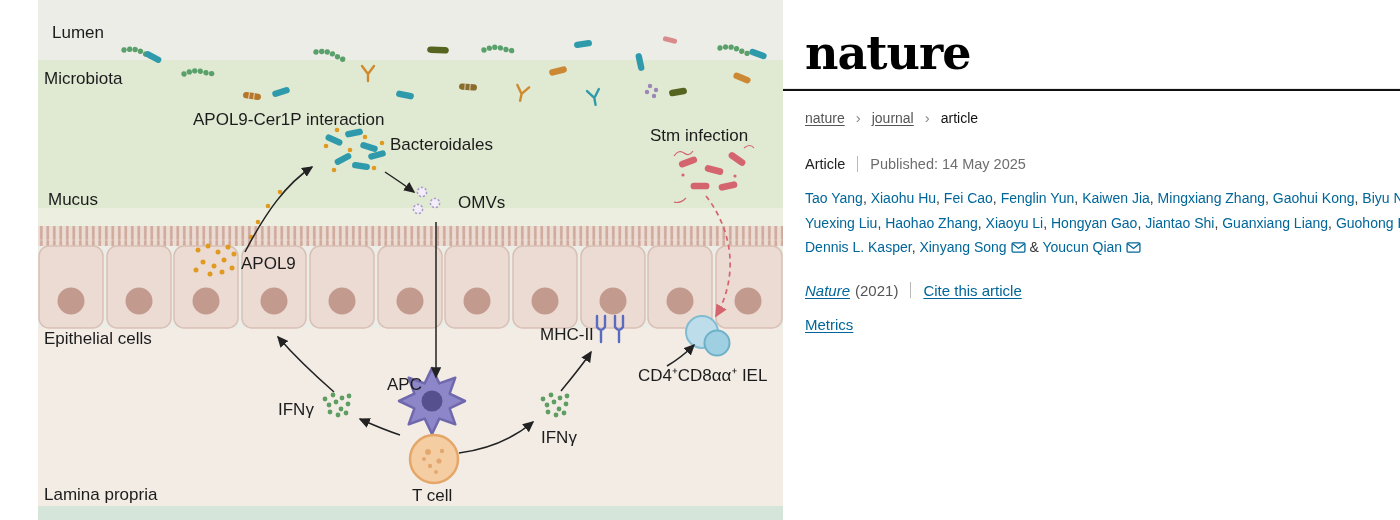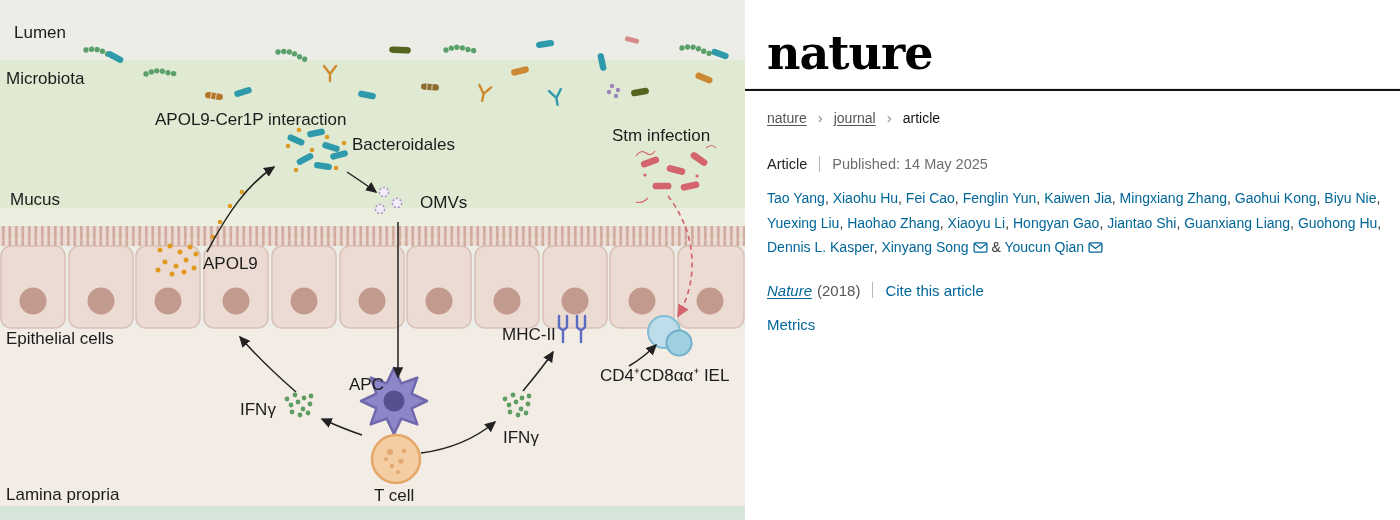--- a/index.html
+++ b/index.html
@@ -1,17 +1,17 @@
 <!DOCTYPE html>
 <html style="--link: #006699; --rule: #111111; --muted: #6e6e6e; --lumen_bg: #ecede7; --mucus_bg: #e0e9d2; --epithelium_cell: #ecdbd3; --nucleus: #c39a8e; --lamina_bg: #f2ece5; --bacteroidales_teal: #2f9aab; --apol9_orange: #e09a20; --stm_red: #d4646e; --apc_purple: #8d86c8; --tcell_orange: #f5cda2; --ifng_green: #5f9e63;"><head>
 <meta charset="utf-8">
 <style>
   * { margin:0; padding:0; box-sizing:border-box; }
   body { font-family:"Liberation Sans", sans-serif; background:#fff; }
-  .page { width:1400px; height:520px; display:flex; overflow:hidden; background:#fff; }
+  .page { width:1400px; height:520px; display:flex; overflow:hidden; background:#fff;padding-left:38px; }
 
   
   .left { width:745px; height:520px; position:relative; flex:none; }
   .diagram text { font-family:"Liberation Sans", sans-serif; font-size:17px; fill:#1c1c1c; }
 
   
   .right { width:685px; height:520px; flex:none; background:#fff; position:relative; }
   .masthead { padding:30px 0 12px 22px; border-bottom:1px solid #e9e9e9; }
   .logo { font-family:"DejaVu Serif", serif; font-weight:700; font-size:46px; line-height:1; letter-spacing:-1px; color:#000; cursor:pointer; }
   .navbar { display:flex; align-items:center; gap:42px; padding:14px 0 13px 22px; }
@@ -32,23 +32,23 @@
   .title { font-family:"Liberation Serif", serif; font-weight:700; font-size:28px; line-height:1.28; color:#111; margin-top:10px; max-width:600px; }
 
   .authors { margin-top:14px; font-size:14px; line-height:1.75; max-width:625px; color:#333; }
   .author { color:var(--link,#006699); cursor:pointer; }
   .sep { color:#333; }
   .env { vertical-align:-1px; margin-left:4px; }
 
   .jline { margin-top:22px; font-size:15px; display:flex; align-items:center; }
   .jname { font-style:italic; color:var(--link,#006699); text-decoration:underline; text-underline-offset:2px; cursor:pointer; }
   .jyear { color:#555; margin-left:5px; }
-  .cite { color:var(--link,#006699); text-underline-offset:2px; cursor:pointer; }
+  .cite { color:var(--link,#006699); text-decoration:underline; text-underline-offset:2px; cursor:pointer; }
   .metrics { margin-top:17px; font-size:15px; }
-  .metrics a { color:var(--link,#006699); text-underline-offset:2px; cursor:pointer; }
+  .metrics a { color:var(--link,#006699); text-decoration:underline; text-underline-offset:2px; cursor:pointer; }
 </style>
 </head>
 <body>
 
 <div class="page">
 
   <div class="left">
     <svg class="diagram" width="745" height="520" viewBox="0 0 745 520">
       <defs>
         <marker id="ah" markerWidth="9" markerHeight="9" refX="6.5" refY="3.5" orient="auto">
@@ -303,21 +303,21 @@
       <p class="authors"><span class="author">Tao Yang</span><span class="sep">, </span><span class="author">Xiaohu Hu</span><span class="sep">, </span><span class="author">Fei Cao</span><span class="sep">, </span><span class="author">Fenglin Yun</span><span class="sep">, </span><span class="author">Kaiwen Jia</span><span class="sep">, </span><span class="author">Mingxiang Zhang</span><span class="sep">, </span><span class="author">Gaohui Kong</span><span class="sep">, </span><span class="author">Biyu Nie</span><span class="sep">, </span><span class="author">Yuexing Liu</span><span class="sep">, </span><span class="author">Haohao Zhang</span><span class="sep">, </span><span class="author">Xiaoyu Li</span><span class="sep">, </span><span class="author">Hongyan Gao</span><span class="sep">, </span><span class="author">Jiantao Shi</span><span class="sep">, </span><span class="author">Guanxiang Liang</span><span class="sep">, </span><span class="author">Guohong Hu</span><span class="sep">, </span><span class="author">Dennis L. Kasper</span><span class="sep">, </span><span class="author">Xinyang Song</span><svg class="env" width="15" height="11" viewBox="0 0 16 12">
             <rect x="1" y="1" width="14" height="10" rx="1.2" fill="none" stroke="#006699" stroke-width="1.4"></rect>
             <path d="M1.5 2 L8 7 L14.5 2" fill="none" stroke="#006699" stroke-width="1.4"></path>
           </svg><span class="sep"> &amp; </span><span class="author">Youcun Qian</span><svg class="env" width="15" height="11" viewBox="0 0 16 12">
             <rect x="1" y="1" width="14" height="10" rx="1.2" fill="none" stroke="#006699" stroke-width="1.4"></rect>
             <path d="M1.5 2 L8 7 L14.5 2" fill="none" stroke="#006699" stroke-width="1.4"></path>
           </svg></p>
 
       <div class="jline">
         <span class="jname">Nature</span>
-        <span class="jyear">(2018)</span>
+        <span class="jyear">(2021)</span>
         <span class="vdiv"></span>
         <span class="cite">Cite this article</span>
       </div>
 
       <div class="metrics">
         <a>Metrics</a>
       </div>
     </div>
   </div>
 </div>

